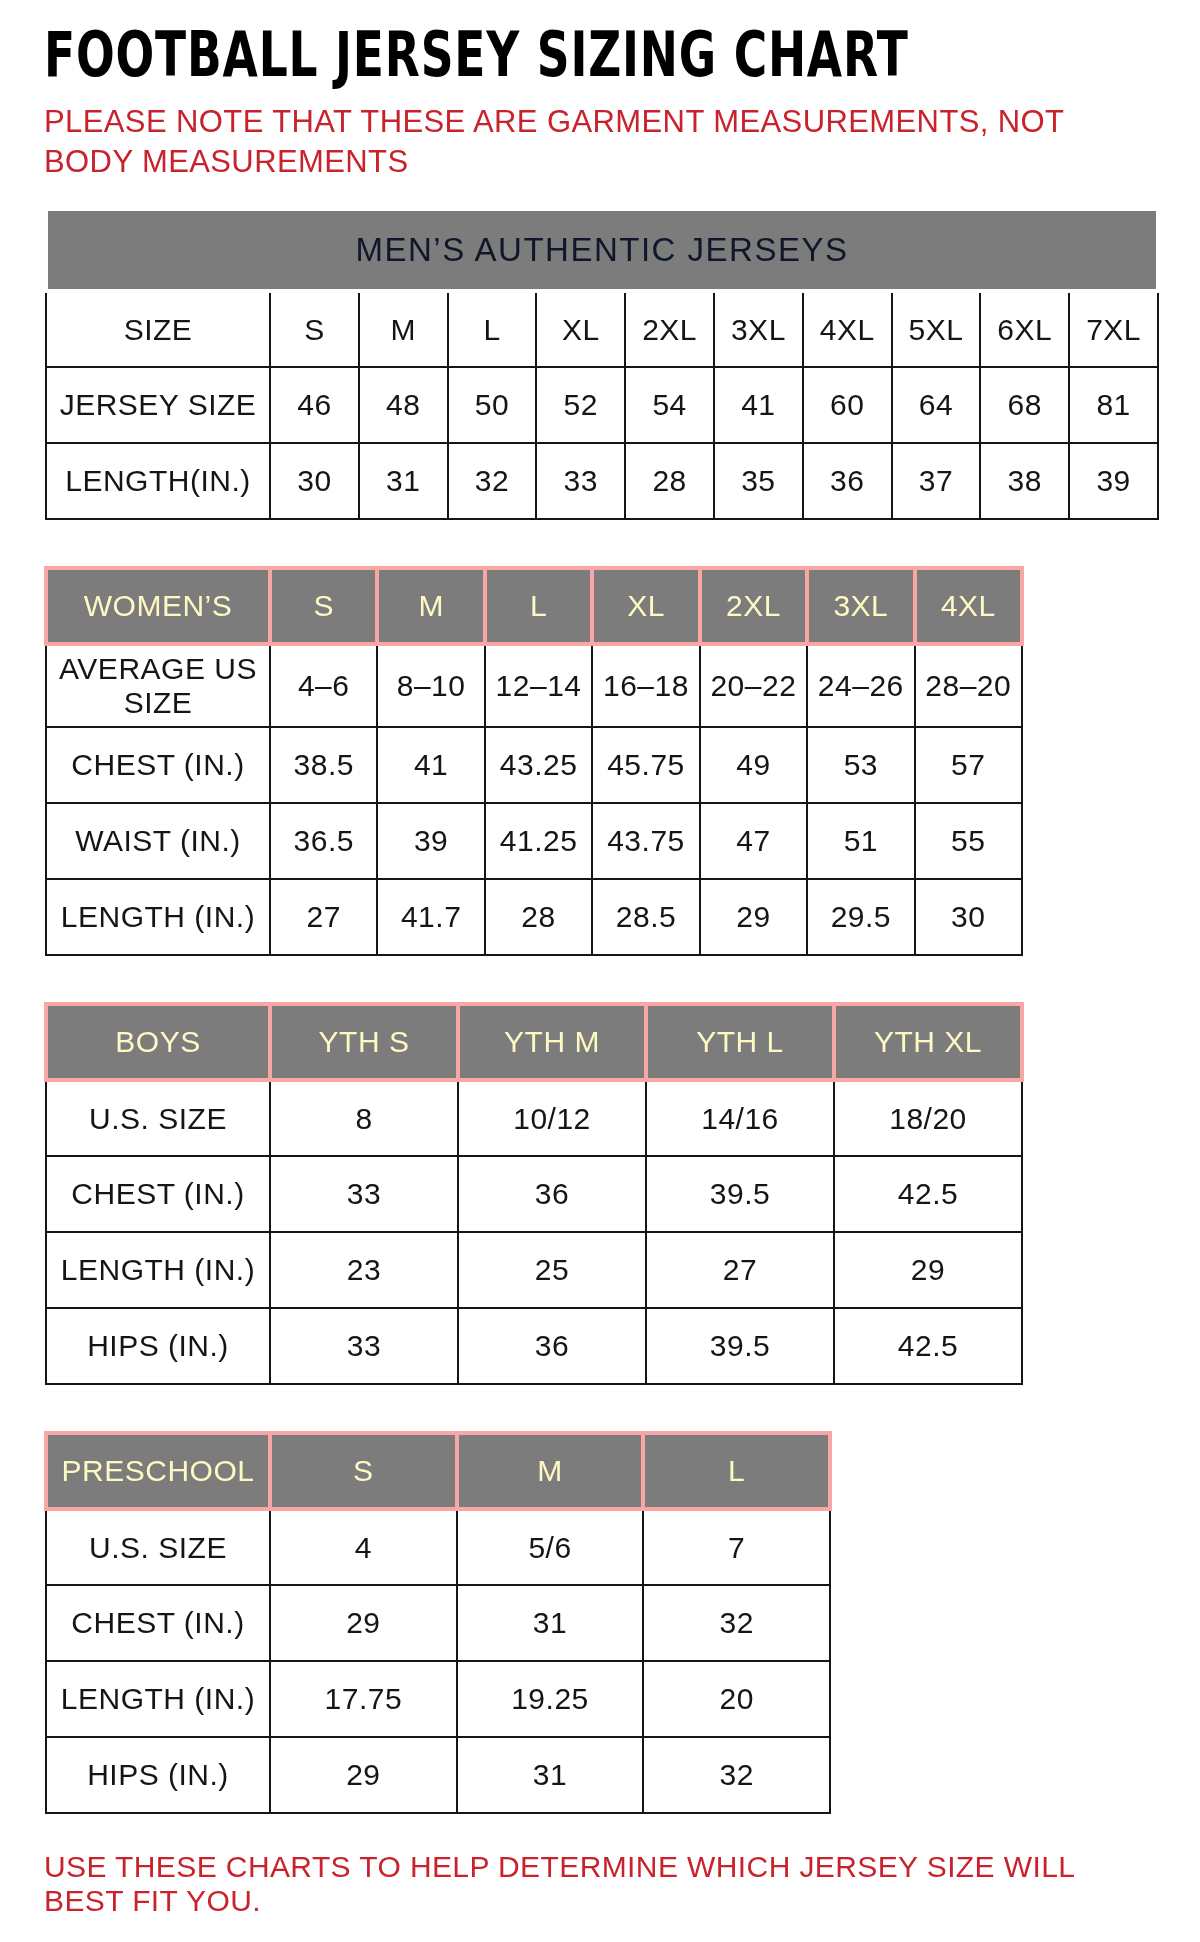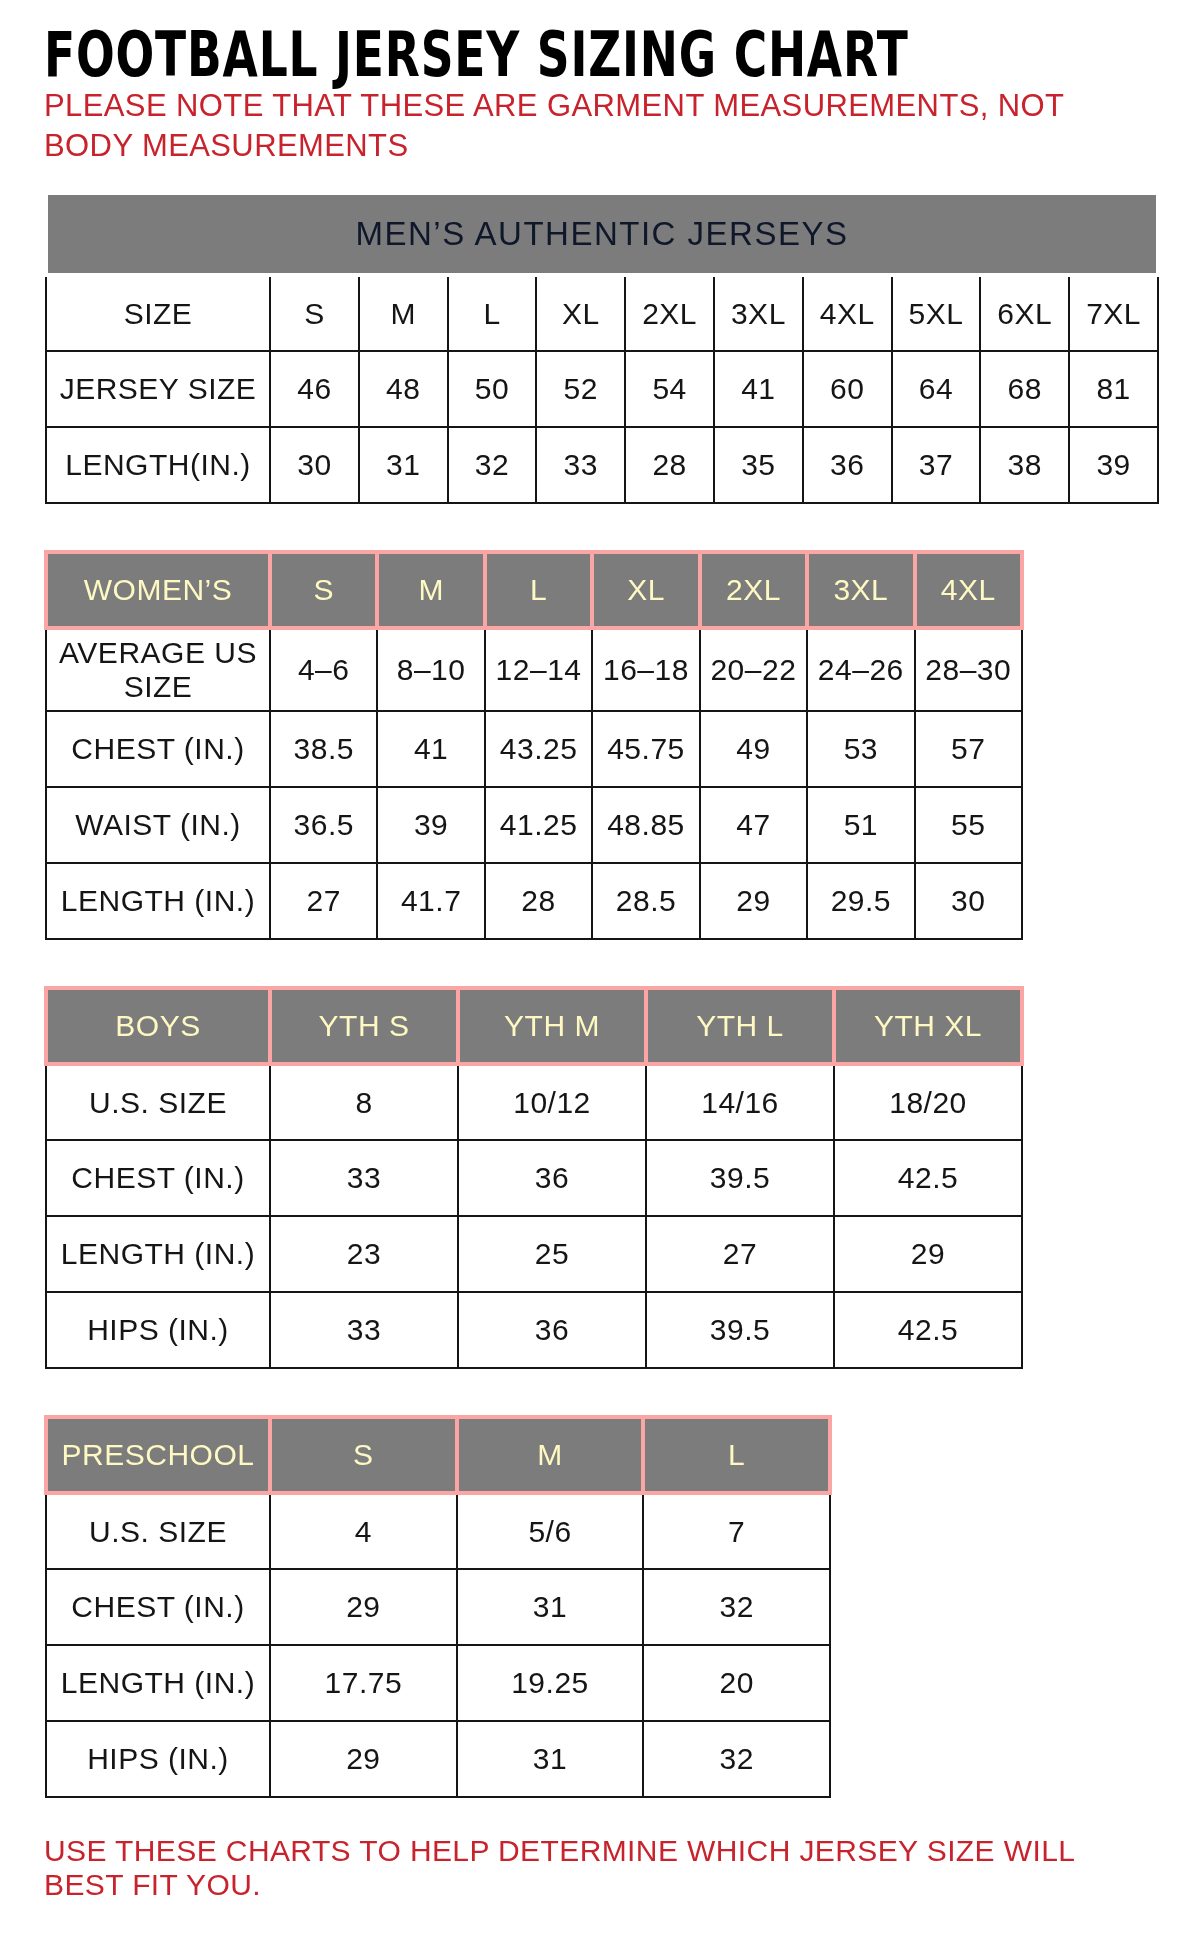--- a/index.html
+++ b/index.html
@@ -13,21 +13,21 @@
   .page{ width:1200px; min-height:1942px; padding:26px 40px 30px 44px; background:#fff; }
 
   .title{
     margin:0; color:#000;
     font-family:"DejaVu Sans",sans-serif;
     font-size:57px; font-weight:bold; line-height:1.05;
     letter-spacing:1px; white-space:nowrap;
     transform:scale(.80,1.10); transform-origin:0 60%;
   }
   .note{
-    color:var(--red);
+    margin-top:16px; color:var(--red);
     font-size:31px; line-height:1.28; max-width:1075px; letter-spacing:.4px;
   }
 
   table.size{ border-collapse:collapse; table-layout:fixed; }
   .mens{ width:1116px; margin-top:26px; }
   .womens,.boys{ width:980px; margin-top:46px; }
   .preschool{ width:788px; margin-top:46px; }
 
   th,td{
     border:2px solid var(--ink);
@@ -132,38 +132,38 @@
     </thead>
     <tbody>
       <tr>
         <td>AVERAGE US SIZE</td>
         <td>4–6</td>
         <td>8–10</td>
         <td>12–14</td>
         <td>16–18</td>
         <td>20–22</td>
         <td>24–26</td>
-        <td>28–30</td>
+        <td>28–20</td>
       </tr>
       <tr>
         <td>CHEST (IN.)</td>
         <td>38.5</td>
         <td>41</td>
         <td>43.25</td>
         <td>45.75</td>
         <td>49</td>
         <td>53</td>
         <td>57</td>
       </tr>
       <tr>
         <td>WAIST (IN.)</td>
         <td>36.5</td>
         <td>39</td>
         <td>41.25</td>
-        <td>48.85</td>
+        <td>43.75</td>
         <td>47</td>
         <td>51</td>
         <td>55</td>
       </tr>
       <tr>
         <td>LENGTH (IN.)</td>
         <td>27</td>
         <td>41.7</td>
         <td>28</td>
         <td>28.5</td>

